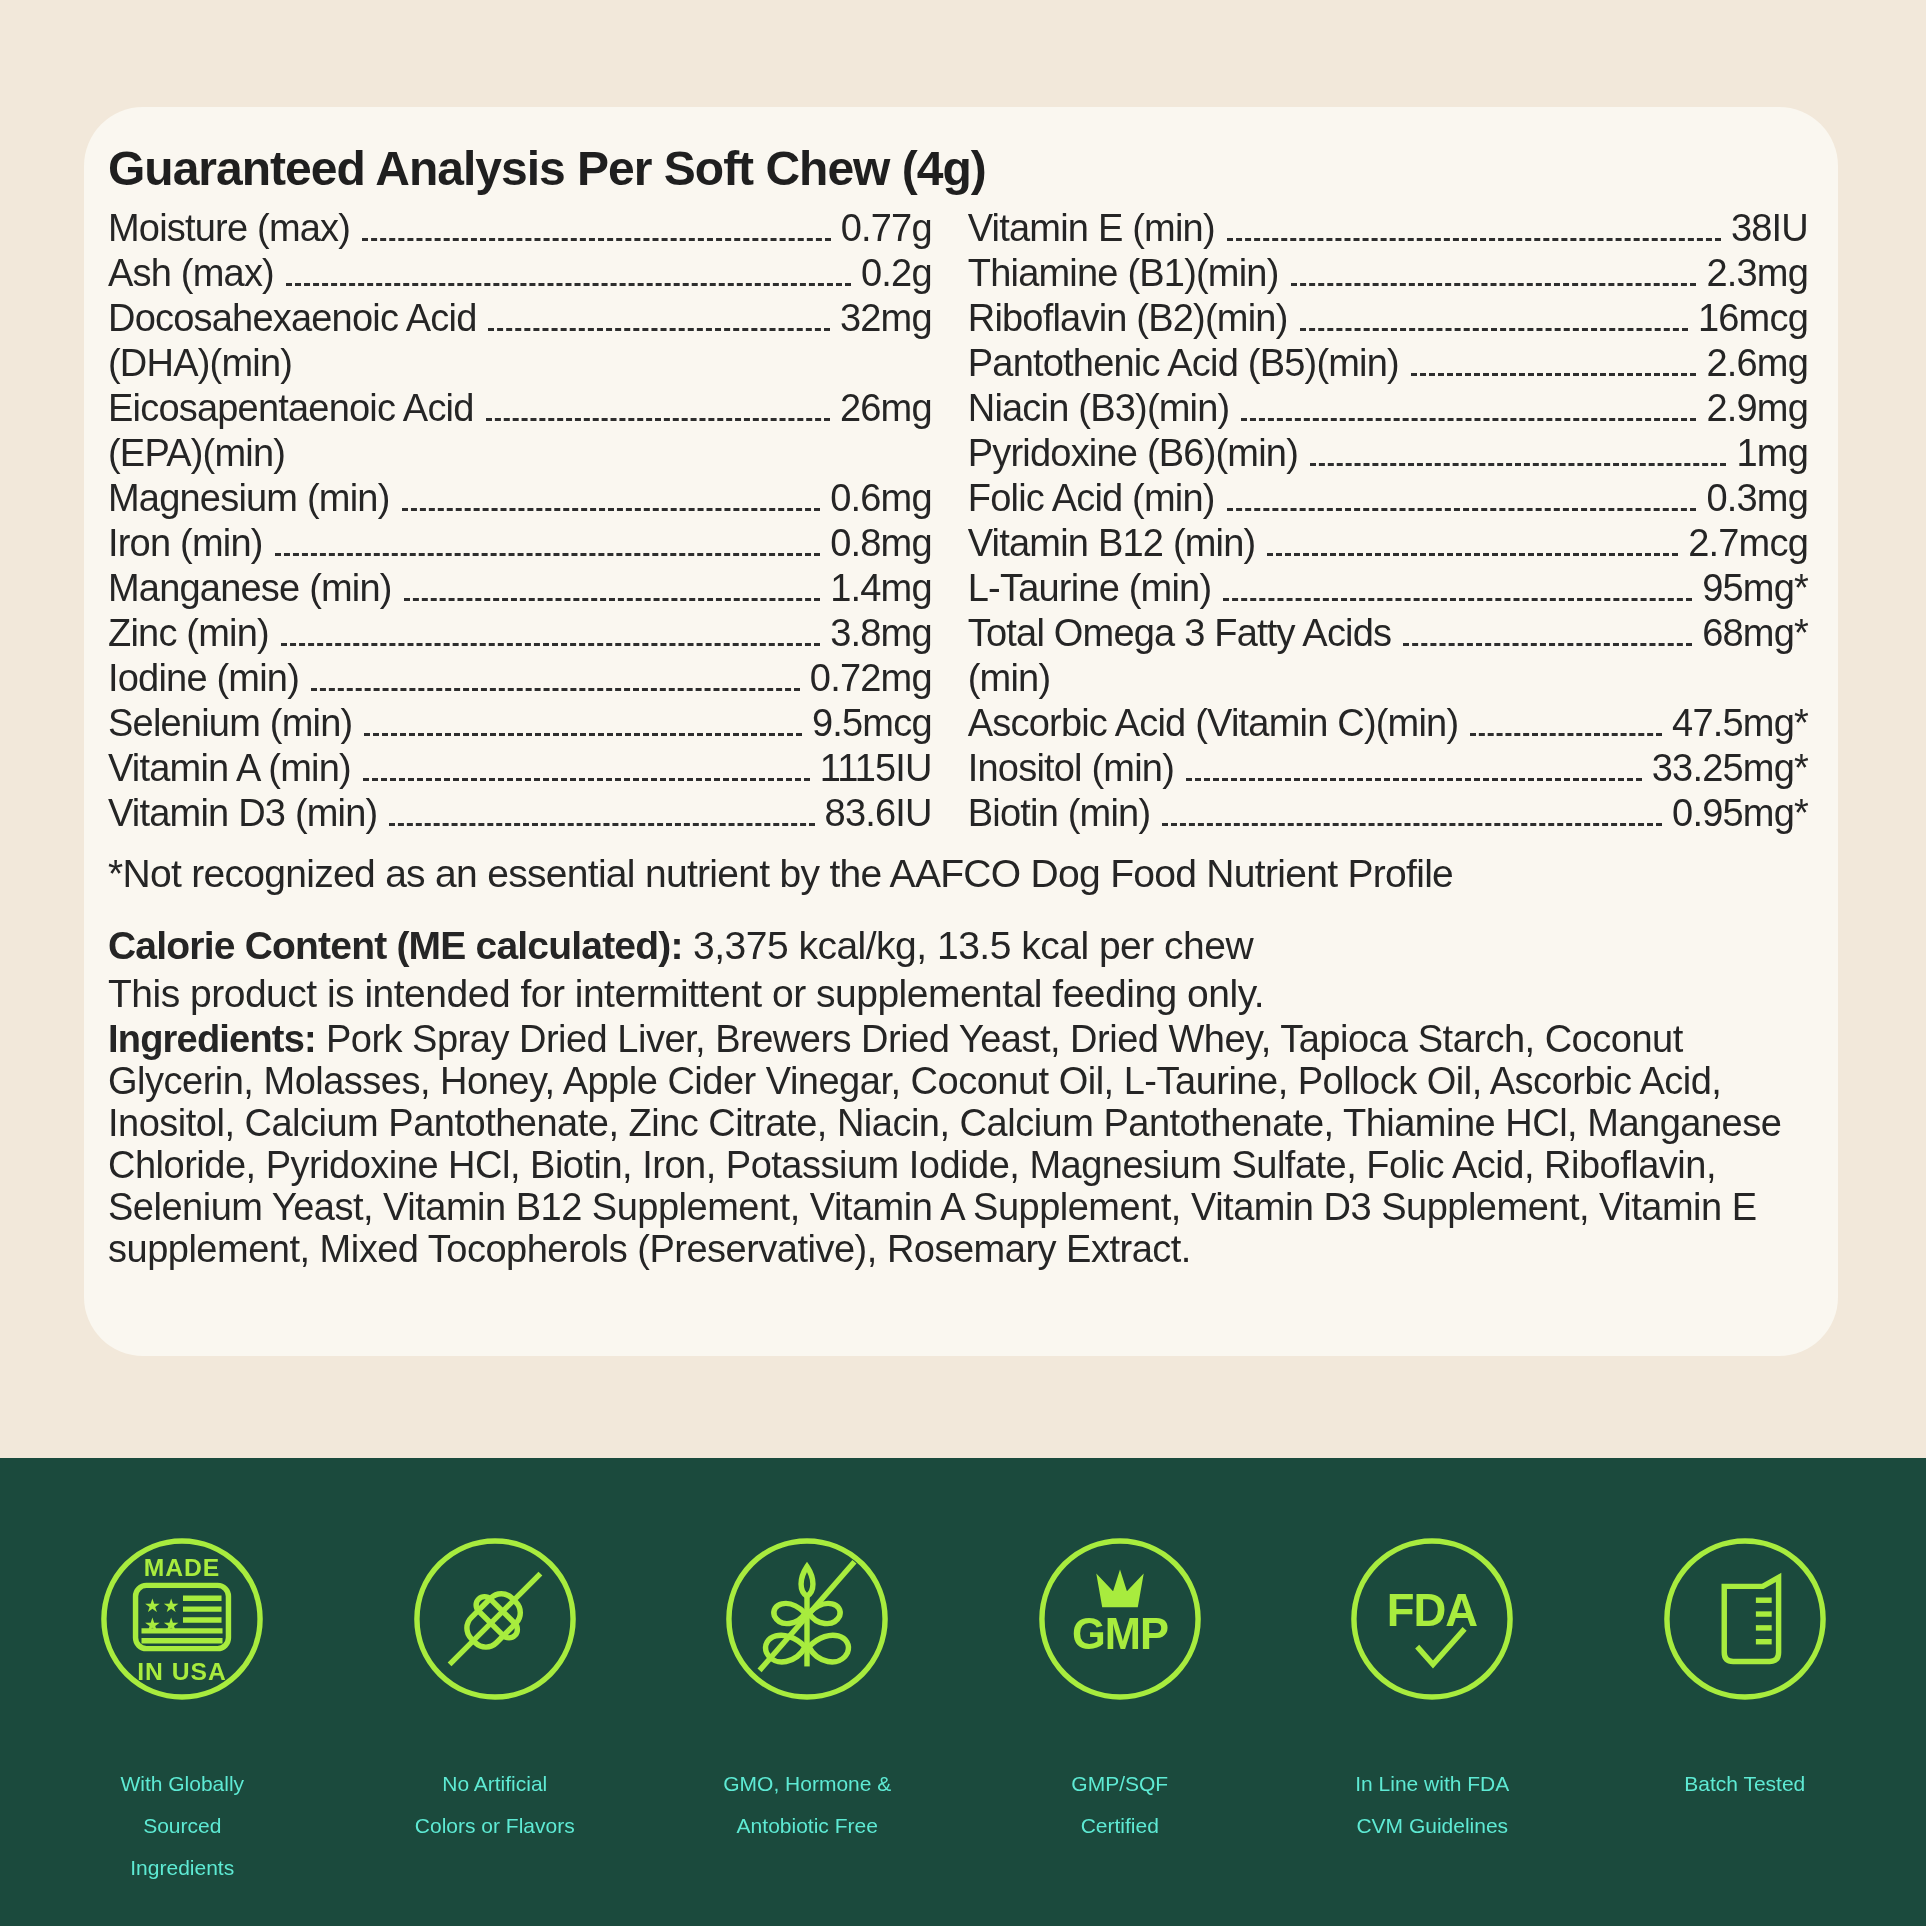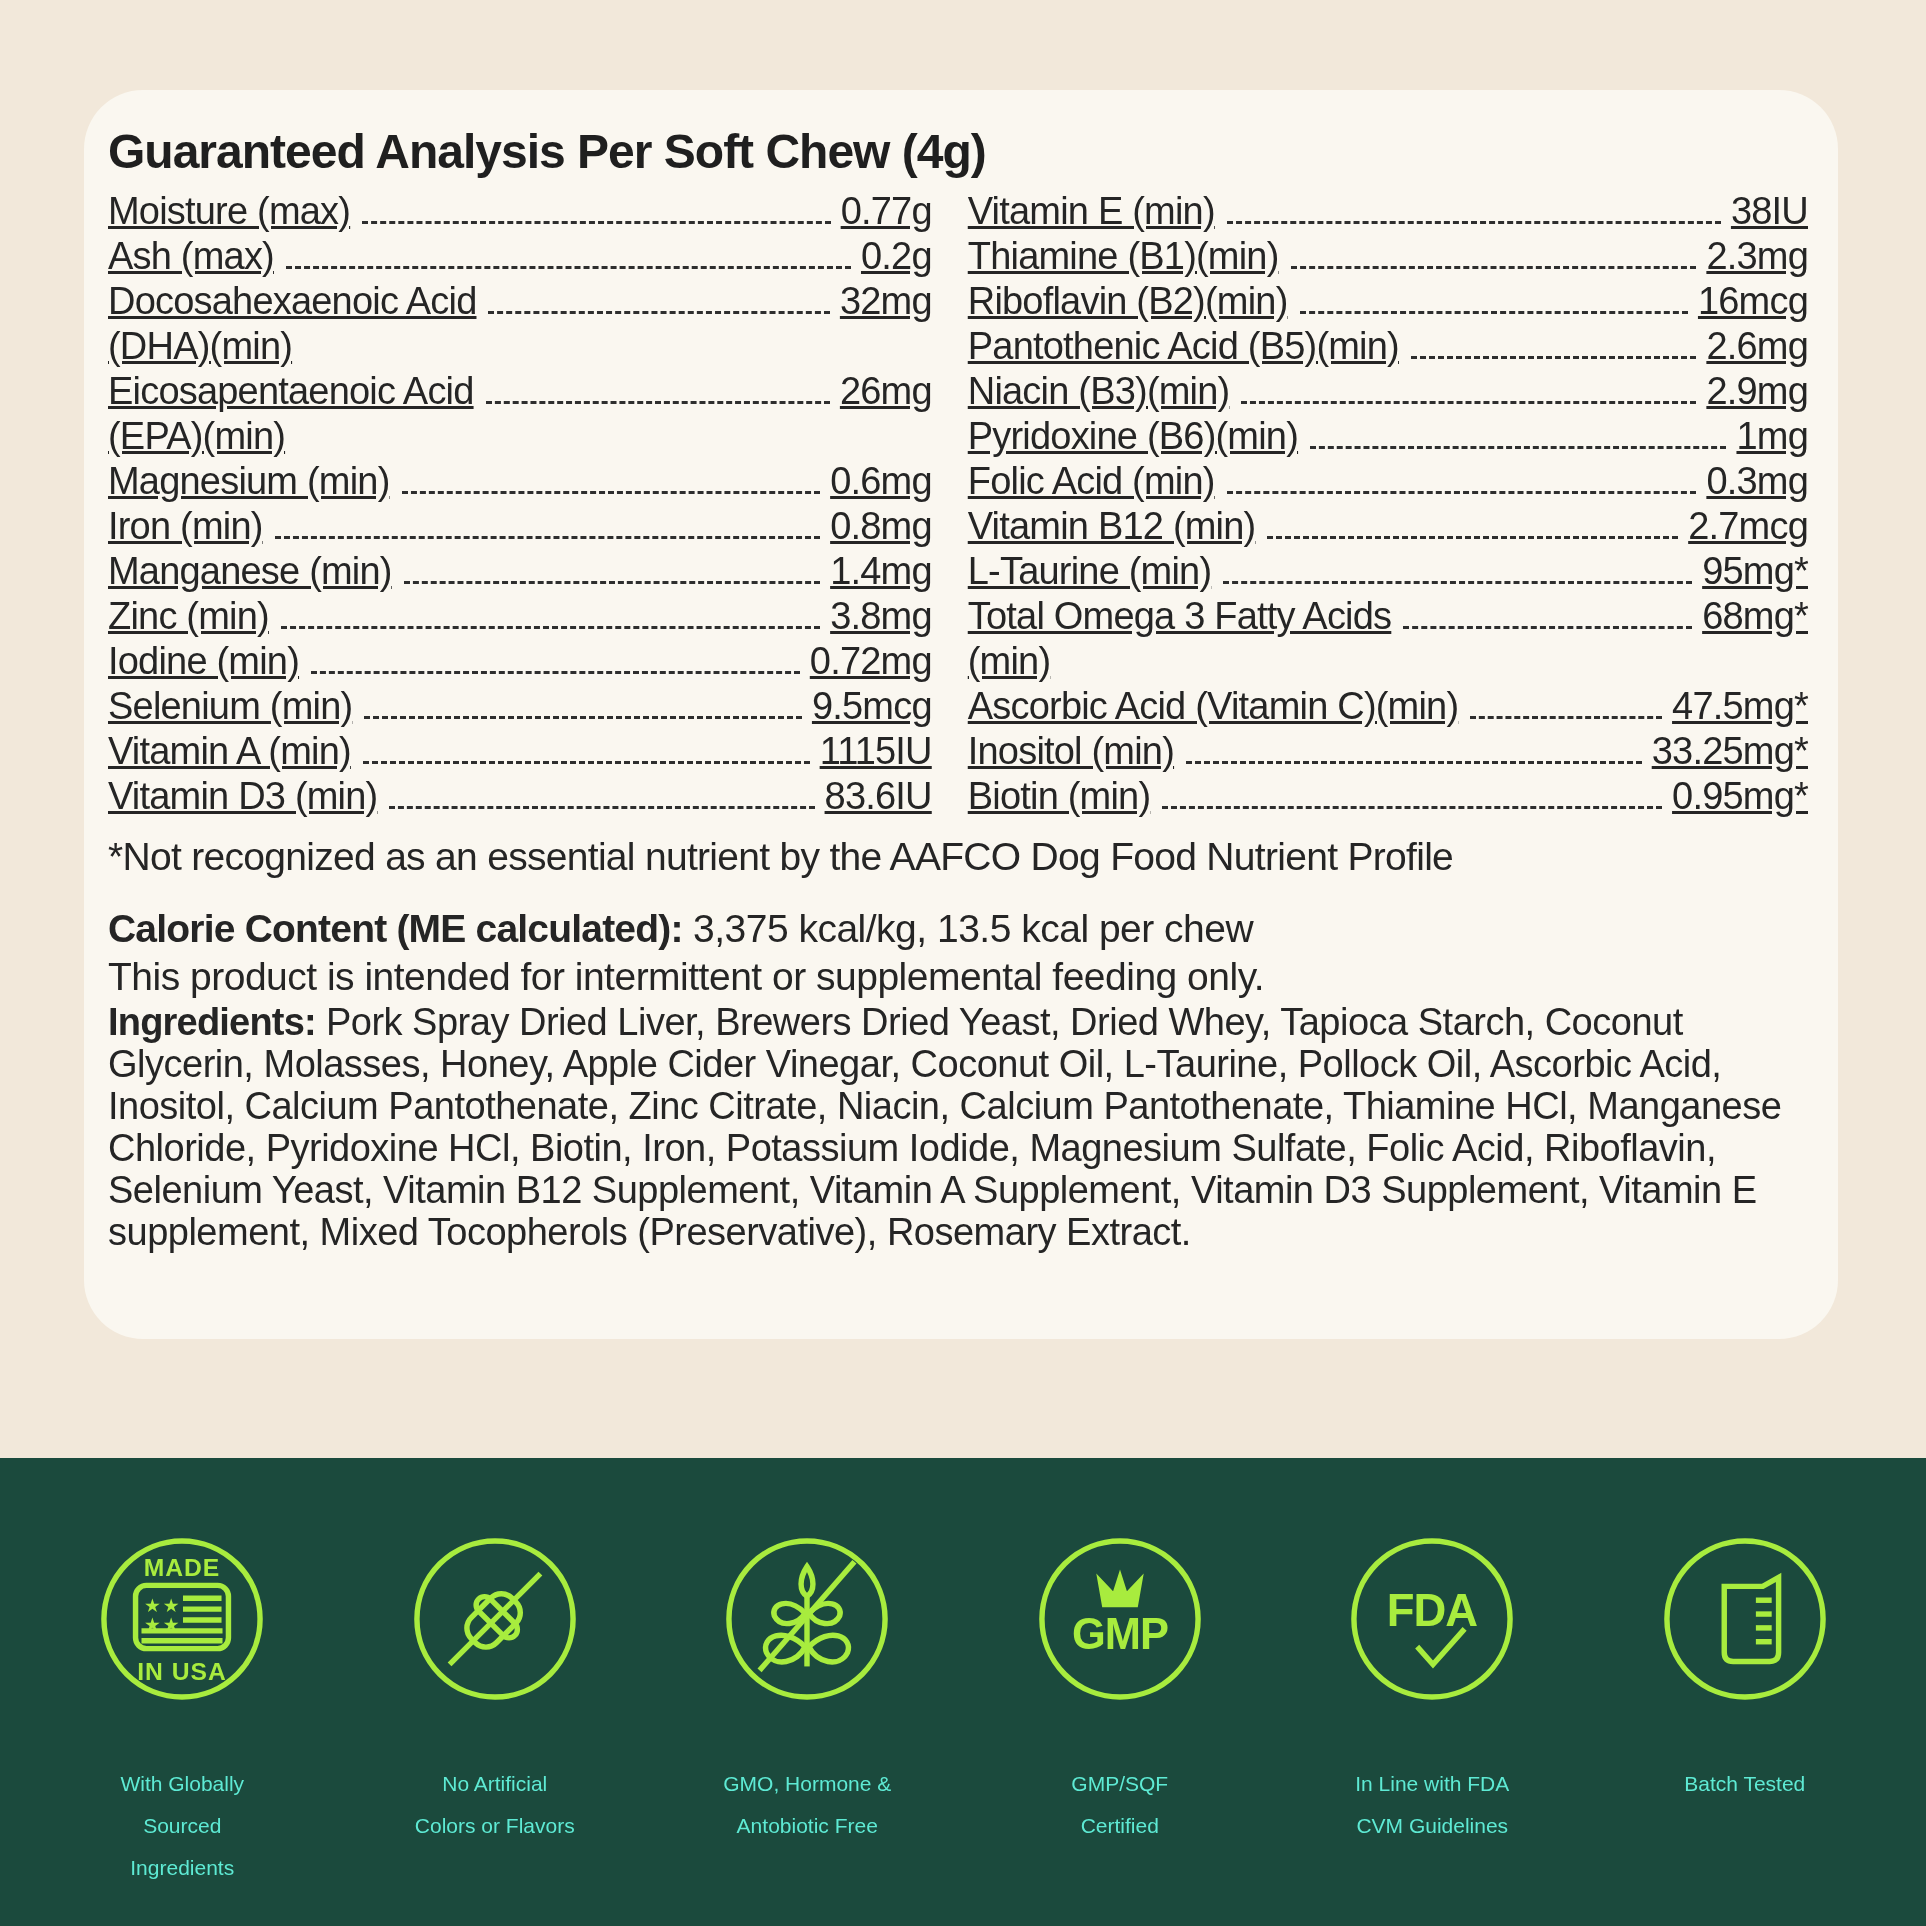--- a/index.html
+++ b/index.html
@@ -1,21 +1,21 @@
 <!DOCTYPE html>
 <html><head>
 <meta charset="utf-8">
 <style>
   html,body{margin:0;padding:0;background:#f2e8da;}
   .page{position:relative;width:1927px;height:1927px;background:#f2e8da;overflow:hidden;
         font-family:"Liberation Sans","DejaVu Sans",sans-serif;color:#252525;}
-  .card{position:absolute;left:84px;top:90px;width:1754px;height:1249px;background:#faf7f0;
+  .card{position:absolute;left:84px;top:107px;width:1754px;height:1249px;background:#faf7f0;
         border-radius:59px;box-sizing:border-box;padding:34px 30px 0 24px;}
   .ga-title{font-size:48px;font-weight:bold;letter-spacing:-1px;color:#1f1f1f;margin:0 0 10px 0;}
-  .ga-columns{display:grid;grid-template-columns:1fr 1.02fr;column-gap:36px;text-decoration:underline;}
+  .ga-columns{display:grid;grid-template-columns:1fr 1.02fr;column-gap:36px;}
   .ga-row{font-size:38px;line-height:45px;letter-spacing:-0.8px;}
   .ga-line{display:flex;align-items:baseline;}
   .ga-label{white-space:nowrap;}
   .ga-leader{flex:1 1 auto;min-width:18px;border-bottom:3.5px dashed #2e2e2e;margin:0 10px 9px 12px;}
   .ga-value{white-space:nowrap;}
   .ga-label2{white-space:nowrap;}
   .footnote{font-size:39px;letter-spacing:-0.7px;margin-top:16px;}
   .calorie{margin-top:26px;font-size:39px;letter-spacing:-0.5px;line-height:48px;}
   .calorie b{letter-spacing:-0.8px;}
   .ingredients{font-size:38px;letter-spacing:-0.5px;line-height:42px;}

